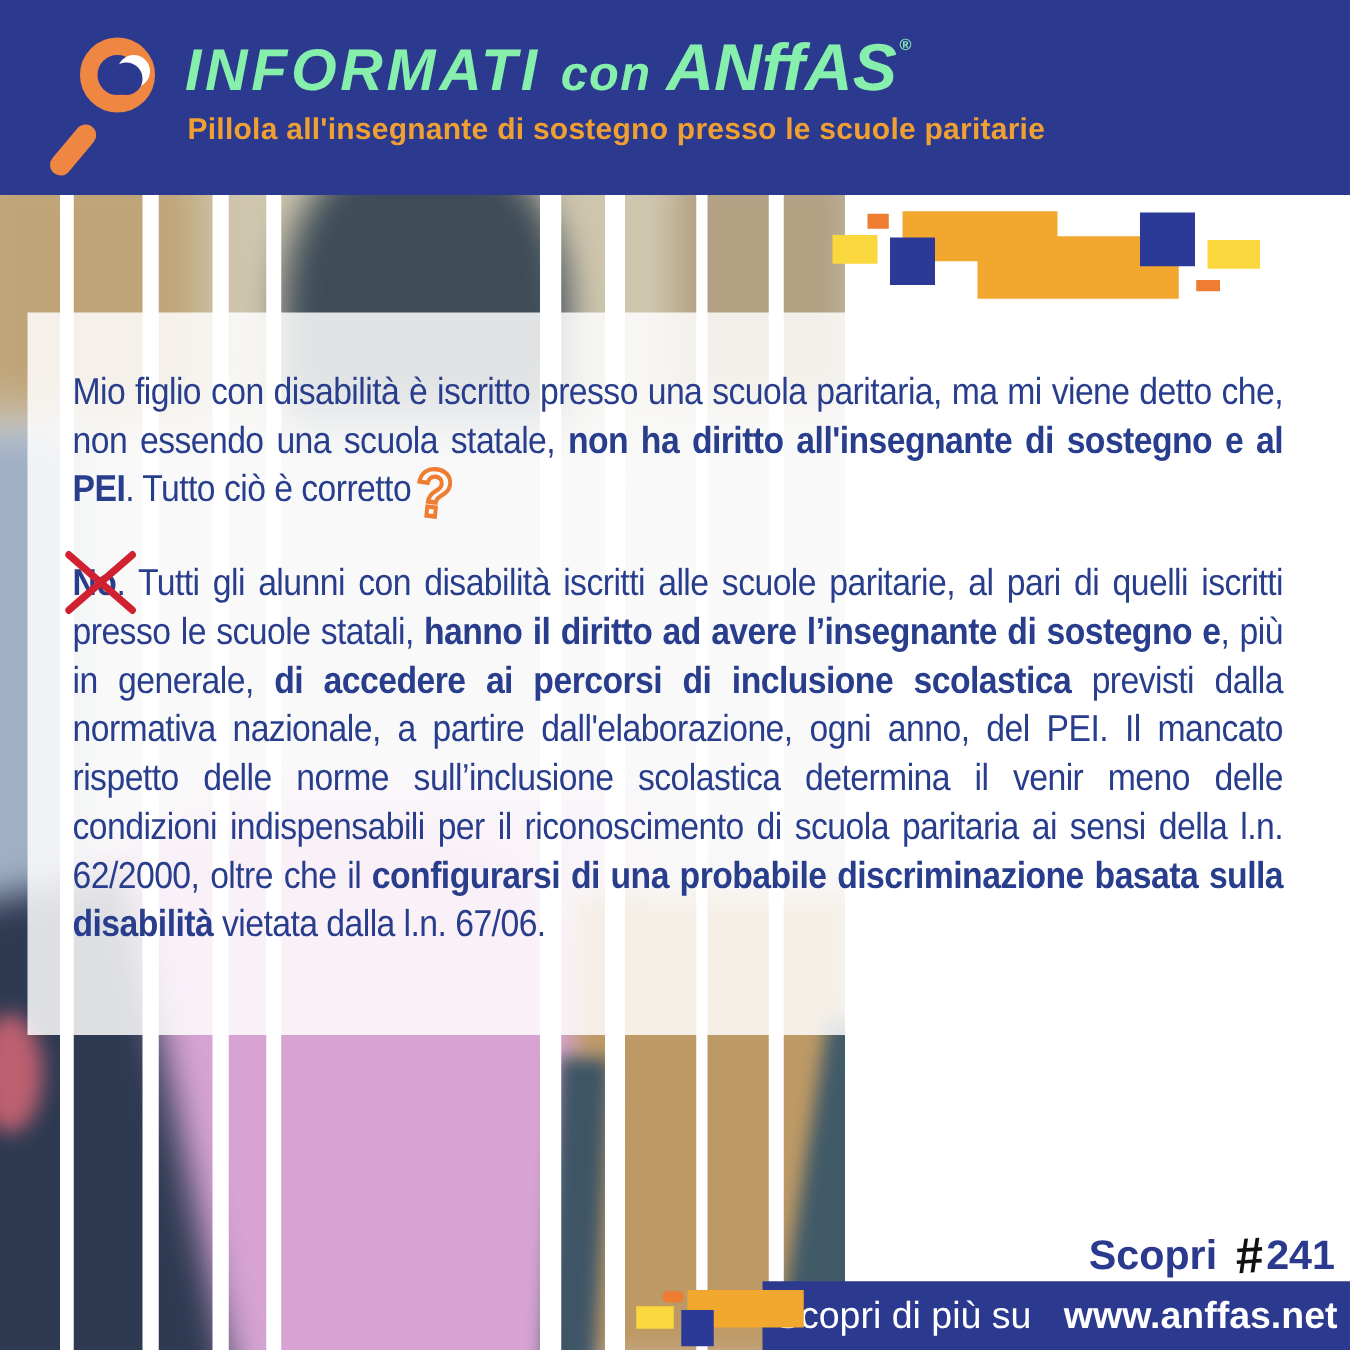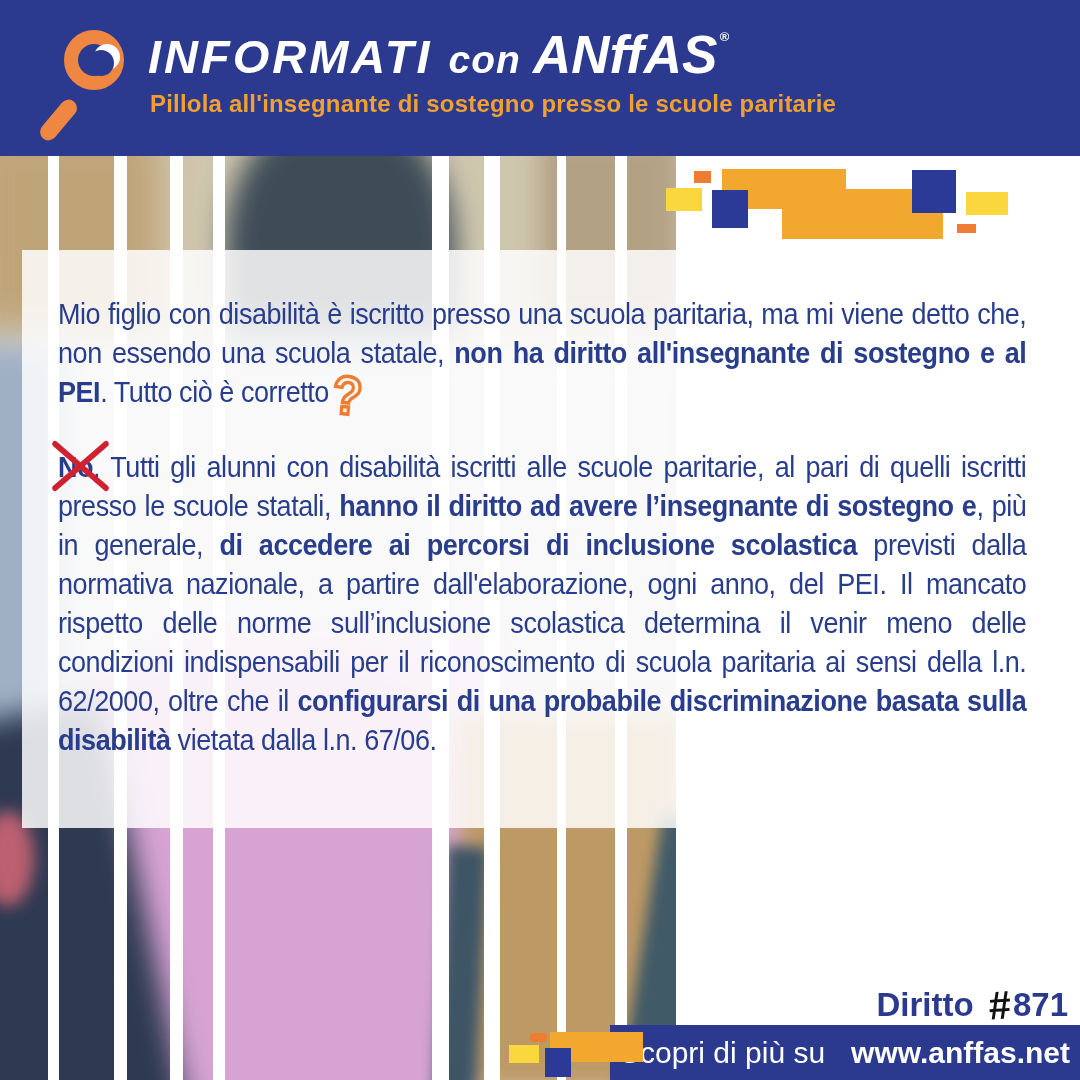--- a/index.html
+++ b/index.html
@@ -15,21 +15,21 @@
   .mag-lens {
     position:absolute; left:22px; top:14px; width:32px; height:32px;
     border:14px solid #ef8742; border-radius:50%;
   }
   .mag-crescent { position:absolute; left:52px; top:28px; width:26px; height:26px; background:#ffffff; border-radius:50%; }
   .mag-crescent-mask { position:absolute; left:46px; top:34px; width:26px; height:26px; background:#2b3a8e; border-radius:50%; }
   .mag-handle {
     position:absolute; left:8px; top:80px; width:17px; height:48px;
     background:#ef8742; border-radius:9px; transform:rotate(40deg);
   }
-  .title { left:148px; top:24px; color:#ffffff; font-style:italic; font-weight:bold; white-space:nowrap; }
+  .title { left:148px; top:24px; color:#86efac; font-style:italic; font-weight:bold; white-space:nowrap; }
   .title-main { font-size:47px; letter-spacing:3px; }
   .title-con  { font-size:39px; letter-spacing:1px; margin:0 12px 0 16px; }
   .title-brand{ font-size:53px; letter-spacing:0px; }
   .title-reg  { font-size:13px; vertical-align:32px; margin-left:2px; }
   .subtitle { left:150px; top:90px; color:#f0a032; font-weight:bold; font-size:24px; letter-spacing:0.2px; }
 
   
   .photo { left:0; top:156px; width:676px; height:924px; overflow:hidden; z-index:1;
            background:linear-gradient(180deg,#c9c0ab 0%,#d8d7d6 34%,#d9d3d2 60%,#cfc0b8 100%); }
   .blob { position:absolute; }
@@ -144,21 +144,21 @@
   <div class="decor d5 c-blue"></div>
   <div class="decor d6 c-blue"></div>
   <div class="decor d7 c-yellow"></div>
   <div class="decor d8 c-orange"></div>
 
   <div class="abs content">
     <p><span><span>Mio figlio con disabilità è iscritto presso una scuola paritaria, ma mi viene detto che, non essendo una scuola statale, </span><span class="b">non ha diritto all'insegnante di sostegno e al PEI</span><span>. Tutto ciò è corretto</span></span><span class="qmark">?</span></p>
     <p><span class="b crossed">No</span><span>. Tutti gli alunni con disabilità iscritti alle scuole paritarie, al pari di quelli iscritti presso le scuole statali, </span><span class="b">hanno il diritto ad avere l’insegnante di sostegno e</span><span>, più in generale, </span><span class="b">di accedere ai percorsi di inclusione scolastica</span><span> previsti dalla normativa nazionale, a partire dall'elaborazione, ogni anno, del PEI. Il mancato rispetto delle norme sull’inclusione scolastica determina il venir meno delle condizioni indispensabili per il riconoscimento di scuola paritaria ai sensi della l.n. 62/2000, oltre che il </span><span class="b">configurarsi di una probabile discriminazione basata sulla disabilità</span><span> vietata dalla l.n. 67/06.</span></p>
   </div>
 
-  <div class="abs pillola"><span>Diritto</span><span class="hash">#</span><span>871</span></div>
+  <div class="abs pillola"><span>Scopri</span><span class="hash">#</span><span>241</span></div>
 
   <div class="abs footer">
     <span>Scopri di più su</span>
     <span class="url">www.anffas.net</span>
   </div>
 
   <div class="decor d9 c-orange"></div>
   <div class="decor d10 c-yellow"></div>
   <div class="decor d11 c-amber"></div>
   <div class="decor d12 c-blue"></div>

